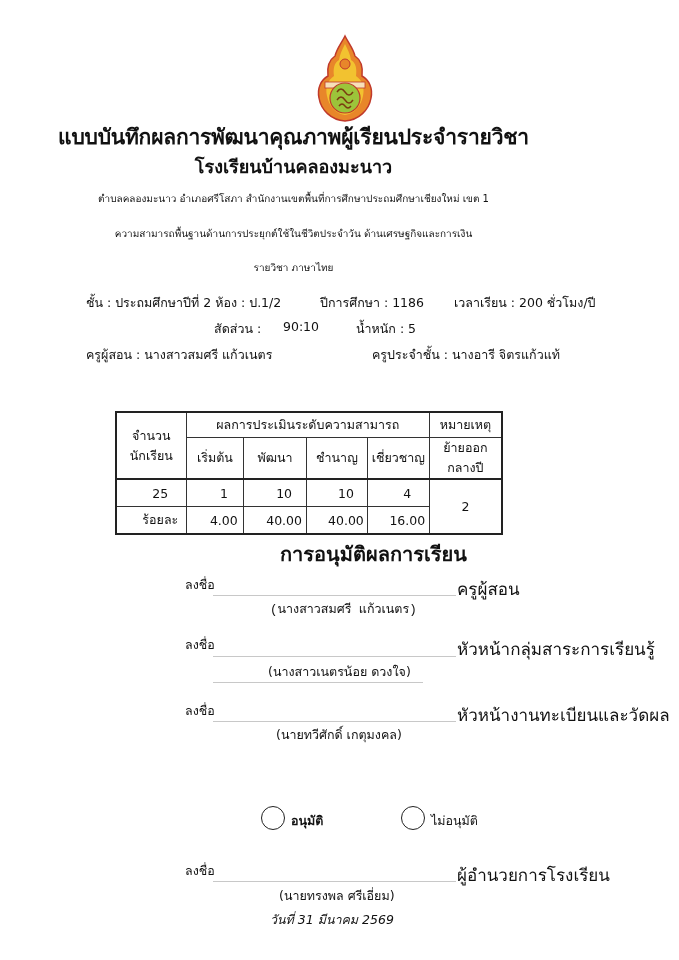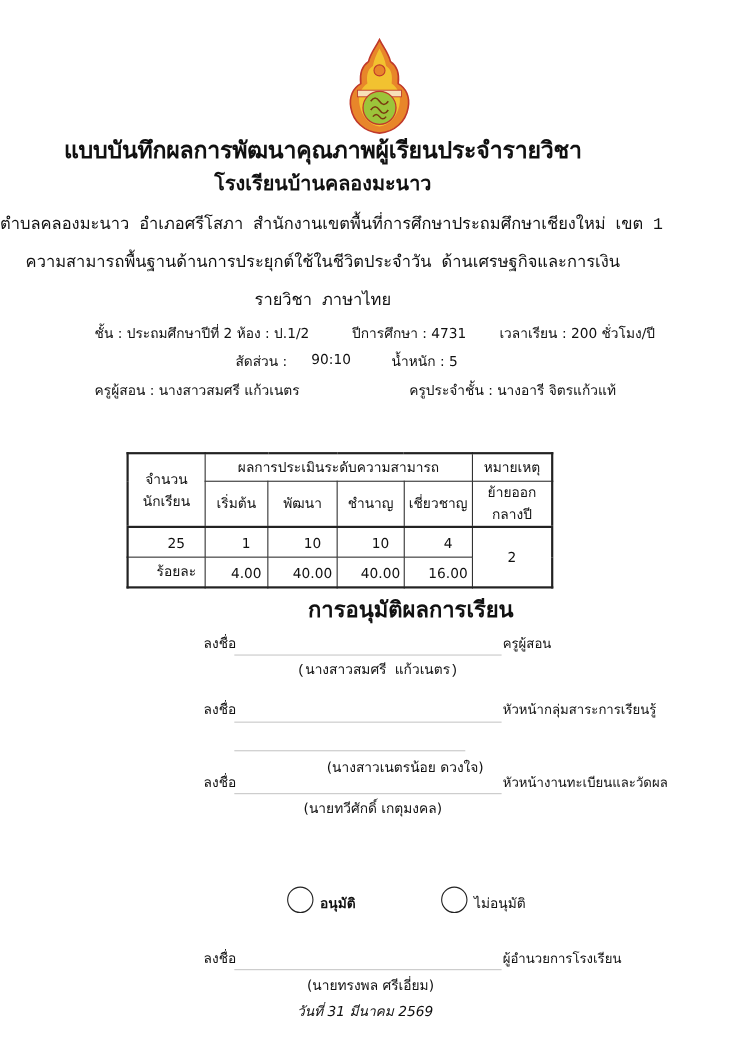--- a/index.html
+++ b/index.html
@@ -6,35 +6,35 @@
     body {
       width: 679px; height: 960px; position: relative; overflow: hidden;
       font-family: "DejaVu Sans", "Liberation Sans", sans-serif;
       color: #111111;
     }
     .abs { position: absolute; white-space: nowrap; }
     .center { left: 0; width: 587px; text-align: center; }
     .logo { position: absolute; left: 311px; top: 34px; width: 68px; height: 88px; }
     .title { top: 120px; font-size: 21px; font-weight: bold; letter-spacing: -0.2px; }
     .school { top: 152px; font-size: 18px; font-weight: bold; }
-    .sub { font-size: 15px; font-family: Liberation Mono, monospace; }
+    .sub { font-size: 10px; }
     .info { font-size: 12.5px; }
     table.result {
       position: absolute; left: 115px; top: 411px; width: 388px;
       border-collapse: collapse; font-size: 12.5px;
       border: 2px solid #222;
     }
     table.result td {
       border: 1px solid #333; text-align: center; padding: 0; height: 24px;
     }
     table.result td.gap { height: 26px; padding-left: 18px; }
     .sec-title { top: 538px; font-size: 20px; font-weight: bold; left: 280px; }
     .sig-label { font-size: 12.5px; }
     .sig-line { position: absolute; height: 0; border-top: 1px solid #c8c8c8; }
-    .sig-role { font-size: 12px; }
+    .sig-role { font-size: 17px; }
     .sig-name { font-size: 12.5px; }
     .radio {
       position: absolute; width: 24px; height: 24px; border-radius: 50%;
       border: 1.4px solid #222; box-sizing: border-box; background: #fff;
     }
     .radio-label { font-size: 12.5px; }
   </style>
 </head>
 <body>
 
@@ -49,21 +49,21 @@
   </svg>
 </div>
 
 <div class="abs center title">แบบบันทึกผลการพัฒนาคุณภาพผู้เรียนประจำรายวิชา</div>
 <div class="abs center school">โรงเรียนบ้านคลองมะนาว</div>
 <div class="abs center sub" style="top:191px;">ตำบลคลองมะนาว   อำเภอศรีโสภา   สำนักงานเขตพื้นที่การศึกษาประถมศึกษาเชียงใหม่ เขต 1</div>
 <div class="abs center sub" style="top:226px;">ความสามารถพื้นฐานด้านการประยุกต์ใช้ในชีวิตประจำวัน  ด้านเศรษฐกิจและการเงิน</div>
 <div class="abs center sub" style="top:260px;">รายวิชา ภาษาไทย</div>
 
 <div class="abs info" style="left:86px; top:293px;">ชั้น  :  ประถมศึกษาปีที่ 2  ห้อง : ป.1/2</div>
-<div class="abs info" style="left:320px; top:293px;">ปีการศึกษา :  4731</div>
+<div class="abs info" style="left:320px; top:293px;">ปีการศึกษา :  1186</div>
 <div class="abs info" style="left:454px; top:293px;">เวลาเรียน :  200  ชั่วโมง/ปี</div>
 <div class="abs info" style="left:214px; top:319px;">สัดส่วน  :</div>
 <div class="abs info" style="left:283px; top:319px;">90:10</div>
 <div class="abs info" style="left:356px; top:319px;">น้ำหนัก  :  5</div>
 <div class="abs info" style="left:86px; top:345px;">ครูผู้สอน  :   นางสาวสมศรี  แก้วเนตร</div>
 <div class="abs info" style="left:372px; top:345px;">ครูประจำชั้น   :  นางอารี  จิตรแก้วแท้</div>
 
 <table class="result">
   <colgroup>
     <col style="width:98px">
@@ -107,21 +107,21 @@
 <div class="abs sec-title">การอนุมัติผลการเรียน</div>
 
 <div class="abs sig-label" style="left:185px; top:575px;">ลงชื่อ</div>
 <div class="sig-line" style="left:213px; top:595px; width:243px;"></div>
 <div class="abs sig-role" style="left:457px; top:575px;">ครูผู้สอน</div>
 <div class="abs sig-name" style="left:270px; top:599px;font-family:Liberation Mono, monospace;">(นางสาวสมศรี  แก้วเนตร)</div>
 
 <div class="abs sig-label" style="left:185px; top:635px;">ลงชื่อ</div>
 <div class="sig-line" style="left:213px; top:656px; width:243px;"></div>
 <div class="abs sig-role" style="left:457px; top:635px;">หัวหน้ากลุ่มสาระการเรียนรู้</div>
-<div class="abs sig-name" style="left:268px; top:688px;margin-left:29px;">(นางสาวเนตรน้อย  ดวงใจ)</div>
+<div class="abs sig-name" style="left:268px; top:662px;">(นางสาวเนตรน้อย  ดวงใจ)</div>
 <div class="sig-line" style="left:213px; top:682px; width:210px;"></div>
 
 <div class="abs sig-label" style="left:185px; top:701px;">ลงชื่อ</div>
 <div class="sig-line" style="left:213px; top:721px; width:243px;"></div>
 <div class="abs sig-role" style="left:457px; top:701px;">หัวหน้างานทะเบียนและวัดผล</div>
 <div class="abs sig-name" style="left:276px; top:725px;">(นายทวีศักดิ์  เกตุมงคล)</div>
 
 <div class="radio" style="left:261px; top:806px;"></div>
 <div class="abs radio-label" style="left:291px; top:811px;font-weight:bold;">อนุมัติ</div>
 <div class="radio" style="left:401px; top:806px;"></div>

